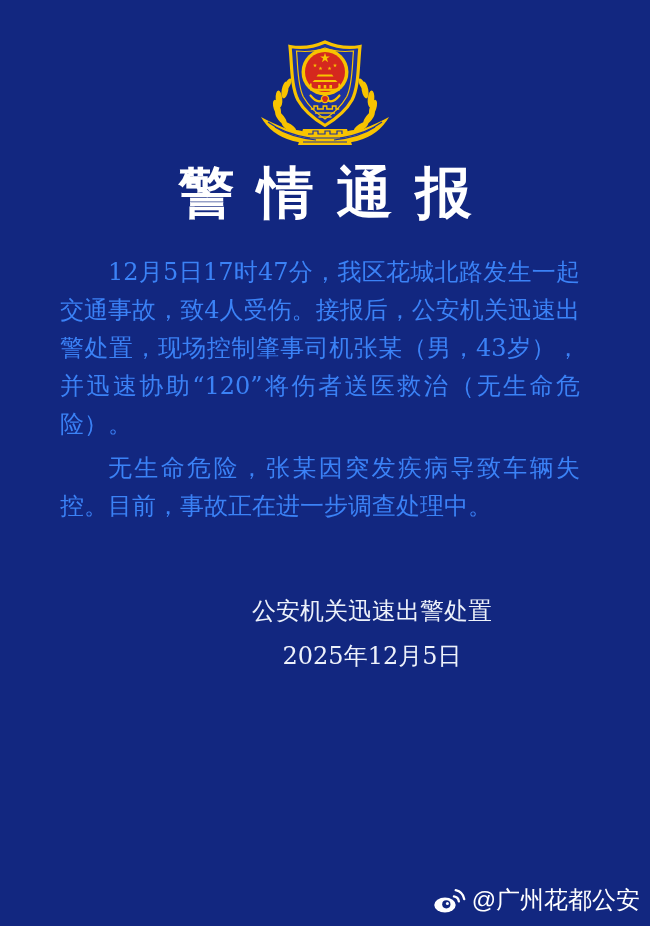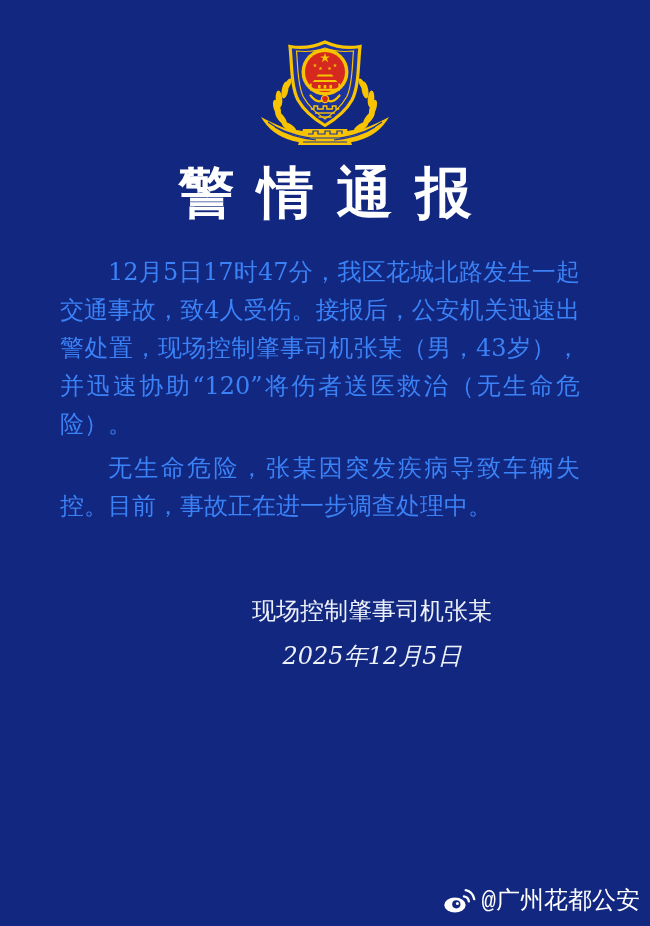--- a/index.html
+++ b/index.html
@@ -51,32 +51,31 @@
   .signature {
     width: fit-content;
     margin: 72px 158px 0 auto;
     text-align: center;
     color: #edf1fa;
     font-size: 24px;
     line-height: 28px;
   }
   .signature .date-line {
     margin-top: 17px;
-    font-style: italic;
   }
   .watermark {
     position: absolute;
     right: 10px;
     bottom: 10px;
     display: flex;
     align-items: center;
     gap: 6px;
     color: #ffffff;
     font-size: 24px;
-    font-family: Liberation Mono, monospace;
+    font-family: Liberation Sans, sans-serif;
   }
   .watermark .wicon { display: inline-flex; }
 </style>
 </head>
 <body>
 
 <div class="page">
 
   <div class="emblem">
     <svg viewBox="0 0 134 108" width="134" height="108" xmlns="http://www.w3.org/2000/svg">
@@ -161,21 +160,21 @@
   </div>
 
   <h1 class="title">警情通报</h1>
 
   <div class="body-text">
     <p>12月5日17时47分，我区花城北路发生一起交通事故，致4人受伤。接报后，公安机关迅速出警处置，现场控制肇事司机张某（男，43岁），并迅速协助“120”将伤者送医救治（无生命危险）。</p>
     <p>无生命危险，张某因突发疾病导致车辆失控。目前，事故正在进一步调查处理中。</p>
   </div>
 
   <div class="signature">
-    <div class="issuer-line">现场控制肇事司机张某</div>
+    <div class="issuer-line">公安机关迅速出警处置</div>
     <div class="date-line">2025年12月5日</div>
   </div>
 
   <div class="watermark">
     <span class="wicon">
       <svg viewBox="0 0 38 30" width="34" height="27" xmlns="http://www.w3.org/2000/svg">
         <ellipse cx="14.5" cy="20" rx="12" ry="8.3" fill="#ffffff"></ellipse>
         <circle cx="16" cy="19.3" r="4.6" fill="#122780"></circle>
         <circle cx="17.2" cy="18.3" r="1.7" fill="#ffffff"></circle>
         <g stroke="#ffffff" stroke-width="2.6" fill="none" stroke-linecap="round">

